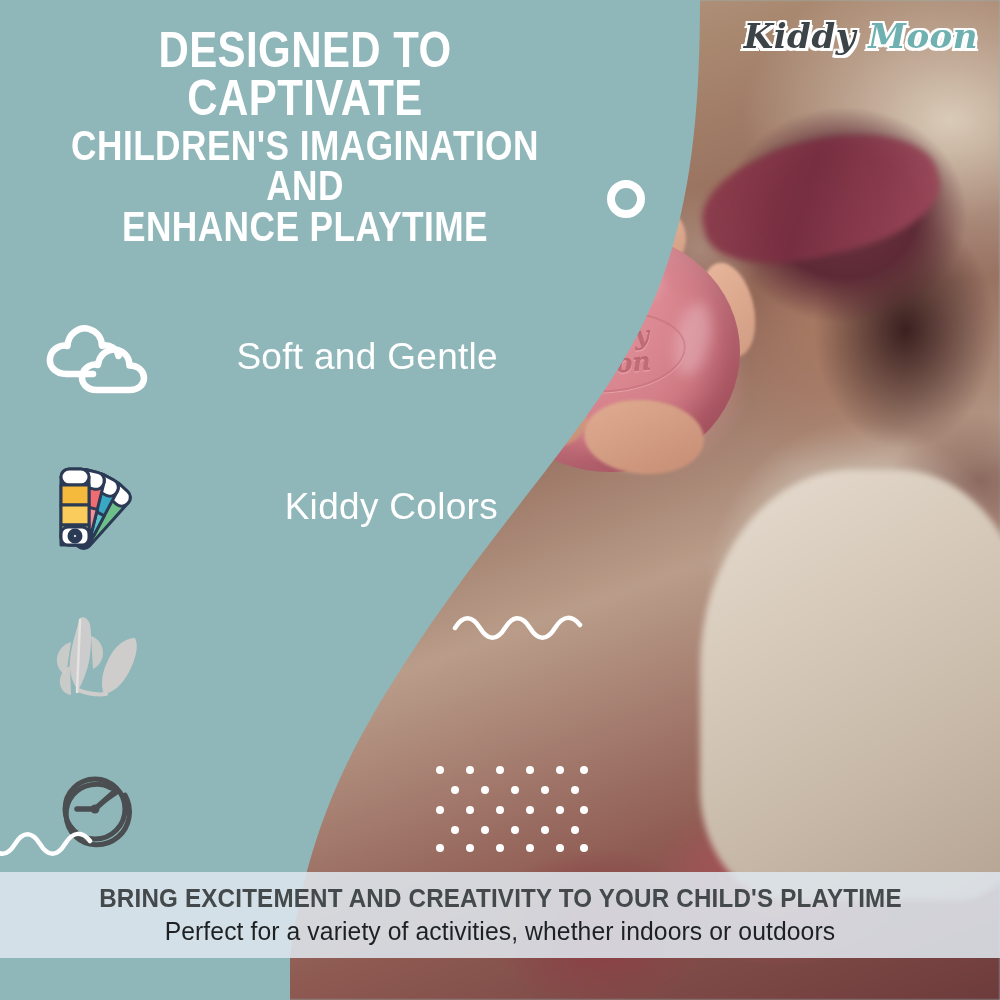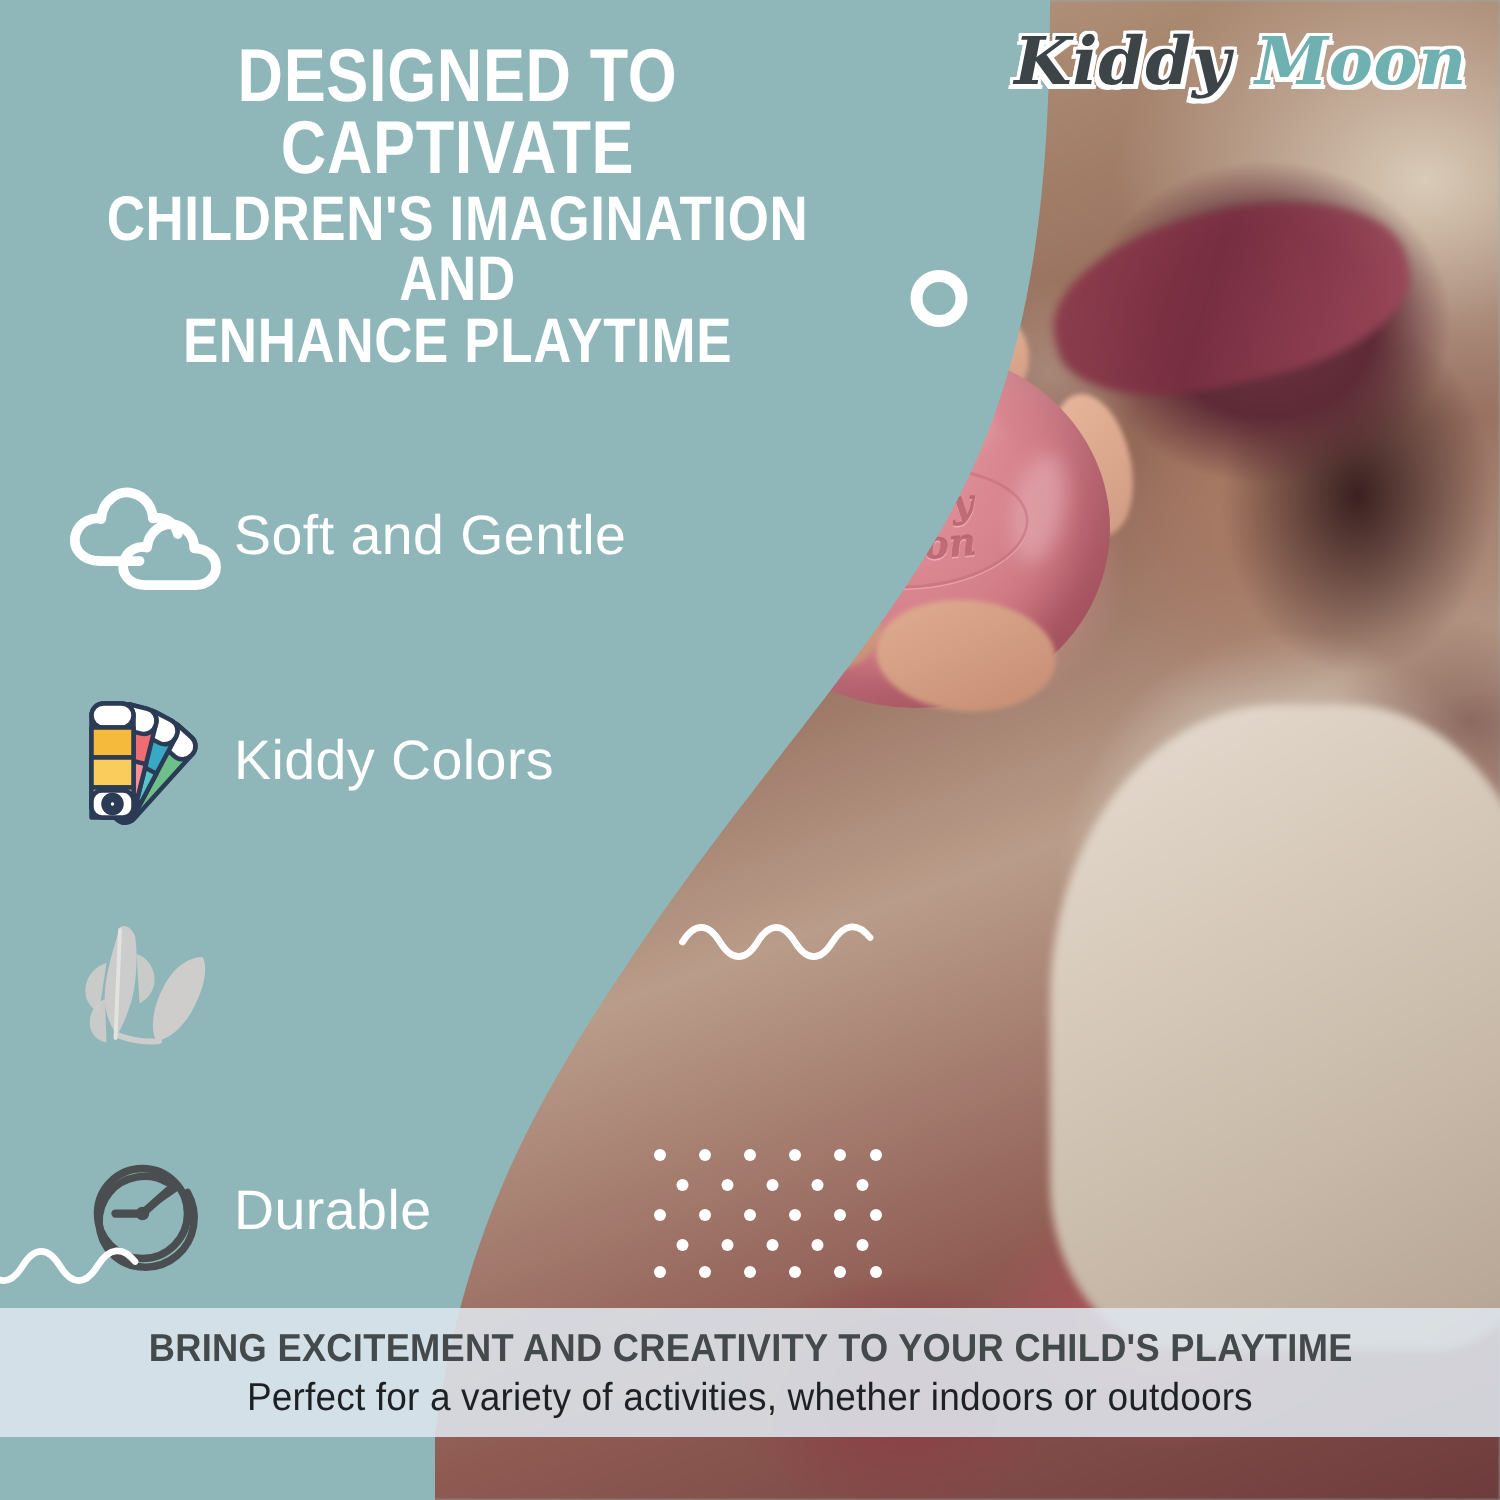--- a/index.html
+++ b/index.html
@@ -82,20 +82,21 @@
   }
   .headline .l1 { font-size:50px; display:block; }
   .headline .l2 { font-size:42px; display:block; margin-top:4px; }
   .headline .l3 { font-size:42px; display:block; }
 
   
   .features { position:absolute; left:38px; top:282px; width:460px; }
   .feature {
     display:flex; align-items:center;
     height:150px;
+    justify-content:space-between;
   }
   .feat-icon {
     width:118px; min-width:118px; height:96px;
     display:flex; align-items:center; justify-content:center;
   }
   .feat-label {
     color:#ffffff;
     font-size:37px;
     font-weight:400;
     letter-spacing:.3px;
@@ -110,21 +111,21 @@
   }
   .wave-mid { position:absolute; left:452px; top:612px; }
   .wave-bl  { position:absolute; left:-38px; top:828px; }
   .dots     { position:absolute; left:432px; top:762px; }
 
   
   .logo {
     position:absolute; right:22px; top:16px;
     font-family:"DejaVu Serif", serif;
     font-style:italic;
-    font-size:44px;
+    font-size:34px;
     font-weight:700;
     letter-spacing:.5px;
     white-space:nowrap;
     text-shadow:
        2px 0 0 #fff, -2px 0 0 #fff, 0 2px 0 #fff, 0 -2px 0 #fff,
        2px 2px 0 #fff, -2px 2px 0 #fff, 2px -2px 0 #fff, -2px -2px 0 #fff,
        3px 3px 0 #fff, -3px 3px 0 #fff;
   }
   .logo .k { color:#3d4448; }
   .logo .m { color:#6fb0b0; }
@@ -326,21 +327,20 @@
       <div class="feat-icon">
         <svg width="96" height="96" viewBox="0 0 96 96" fill="none" stroke="#4a4e50" stroke-width="5" stroke-linecap="round">
           <circle cx="46" cy="50" r="30"></circle>
           <path d="M76 36 C84 50 81 68 69 78 C56 89 37 88 26 77 C15 66 14 48 24 36 C33 25 50 22 62 29"></path>
           <path d="M56 22 L68 33 L55 42" stroke-linejoin="round"></path>
           <path d="M46 50 L64 34" stroke-width="5.5"></path>
           <path d="M46 50 L28 50" stroke-width="5.5"></path>
           <circle cx="46" cy="50" r="4.5" fill="#4a4e50" stroke="none"></circle>
         </svg>
       </div>
-      <div class="feat-label">Durable</div>
     </div>
 
   </div>
 
   <div class="wave-mid">
     <svg width="134" height="28" viewBox="0 0 134 28" fill="none" stroke="#ffffff" stroke-width="4.5" stroke-linecap="round">
       <path d="M3 16 C11 3 20 3 28 16 C36 29 45 29 53 16 C61 3 70 3 78 16 C86 29 95 29 103 16 C111 3 120 3 128 13"></path>
     </svg>
   </div>
 

